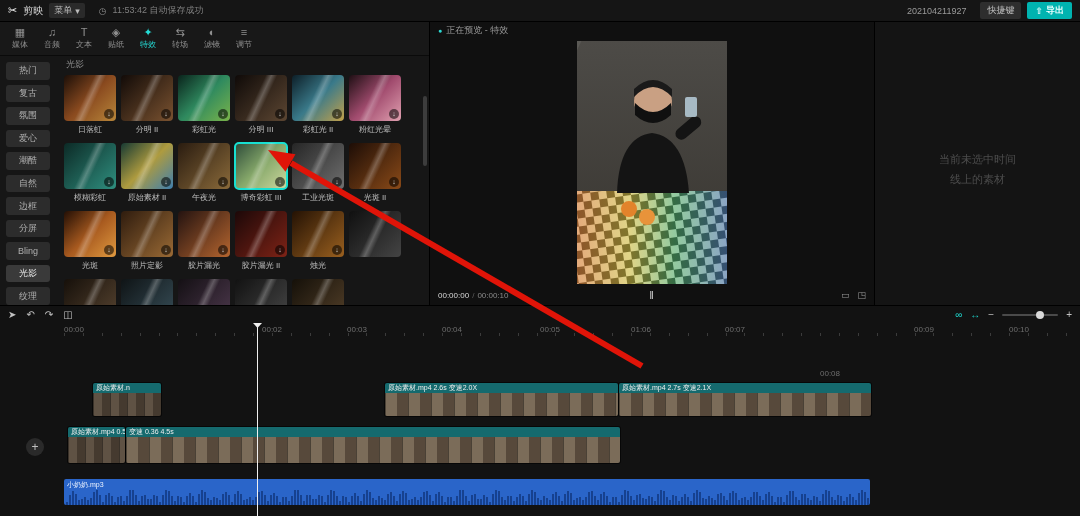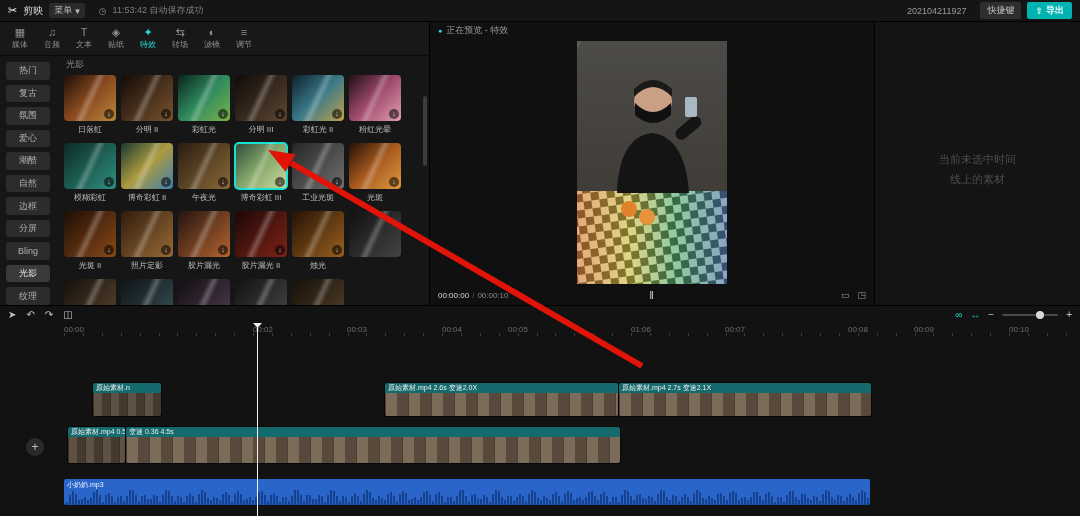--- a/index.html
+++ b/index.html
@@ -199,51 +199,51 @@
             <div class="cell">
               <div class="thumb" style="background: linear-gradient(135deg, rgb(12, 42, 38), rgb(47, 143, 127));">
                 <span class="dl">↓</span>
               </div>
               <div class="elabel">模糊彩虹</div>
             </div>
             <div class="cell">
               <div class="thumb" style="background: linear-gradient(135deg, rgb(23, 58, 51), rgb(174, 155, 63), rgb(63, 127, 174));">
                 <span class="dl">↓</span>
               </div>
-              <div class="elabel">博奇彩虹 II</div>
+              <div class="elabel">原始素材 II</div>
             </div>
             <div class="cell">
               <div class="thumb" style="background: linear-gradient(135deg, rgb(42, 28, 16), rgb(138, 106, 58));">
                 <span class="dl">↓</span>
               </div>
               <div class="elabel">午夜光</div>
             </div>
             <div class="cell">
               <div class="thumb sel" style="background: linear-gradient(135deg, rgb(44, 74, 57), rgb(134, 168, 106), rgb(207, 217, 160));">
                 <span class="dl">↓</span>
               </div>
               <div class="elabel">博奇彩虹 III</div>
             </div>
             <div class="cell">
               <div class="thumb" style="background: linear-gradient(135deg, rgb(38, 38, 38), rgb(111, 111, 111));">
                 <span class="dl">↓</span>
               </div>
               <div class="elabel">工业光斑</div>
             </div>
             <div class="cell">
+              <div class="thumb" style="background: linear-gradient(135deg, rgb(29, 13, 6), rgb(138, 74, 24));">
+                <span class="dl">↓</span>
+              </div>
+              <div class="elabel">光斑 II</div>
+            </div>
+            <div class="cell">
               <div class="thumb" style="background: linear-gradient(135deg, rgb(35, 15, 5), rgb(168, 90, 31), rgb(224, 154, 64));">
                 <span class="dl">↓</span>
               </div>
               <div class="elabel">光斑</div>
-            </div>
-            <div class="cell">
-              <div class="thumb" style="background: linear-gradient(135deg, rgb(29, 13, 6), rgb(138, 74, 24));">
-                <span class="dl">↓</span>
-              </div>
-              <div class="elabel">光斑 II</div>
             </div>
             <div class="cell">
               <div class="thumb" style="background: linear-gradient(135deg, rgb(47, 28, 14), rgb(154, 106, 53));">
                 <span class="dl">↓</span>
               </div>
               <div class="elabel">照片定影</div>
             </div>
             <div class="cell">
               <div class="thumb" style="background: linear-gradient(135deg, rgb(36, 19, 16), rgb(181, 101, 47));">
                 <span class="dl">↓</span>
@@ -367,27 +367,27 @@
         <button class="tool">−</button>
         <div class="zoom-slider">
           <div class="zs-track"></div>
           <div class="zs-thumb"></div>
         </div>
         <button class="tool">+</button>
       </div>
     </div>
     <div class="ruler">
         <span class="rlabel" style="left: 64px;">00:00</span>
-        <span class="rlabel" style="left: 253px;">00:02</span>
+        <span class="rlabel" style="left: 262px;">00:02</span>
         <span class="rlabel" style="left: 347px;">00:03</span>
         <span class="rlabel" style="left: 442px;">00:04</span>
-        <span class="rlabel" style="left: 508px;">00:05</span>
+        <span class="rlabel" style="left: 540px;">00:05</span>
         <span class="rlabel" style="left: 631px;">01:06</span>
         <span class="rlabel" style="left: 725px;">00:07</span>
-        <span class="rlabel" style="left: 848px;">00:08</span>
+        <span class="rlabel" style="left: 820px; margin-top: 44px;">00:08</span>
         <span class="rlabel" style="left: 914px;">00:09</span>
         <span class="rlabel" style="left: 1009px;">00:10</span>
       </div>
     <div class="tracks">
       <button class="add-track">+</button>
       <div class="audio-clip" style="left: 64px; top: 141px; width: 806px; height: 26px;">
         <span class="audio-label">小奶奶.mp3</span>
         <span class="wave">
             <i style="height: 3px;"></i>
             <i style="height: 10.3px;"></i>

